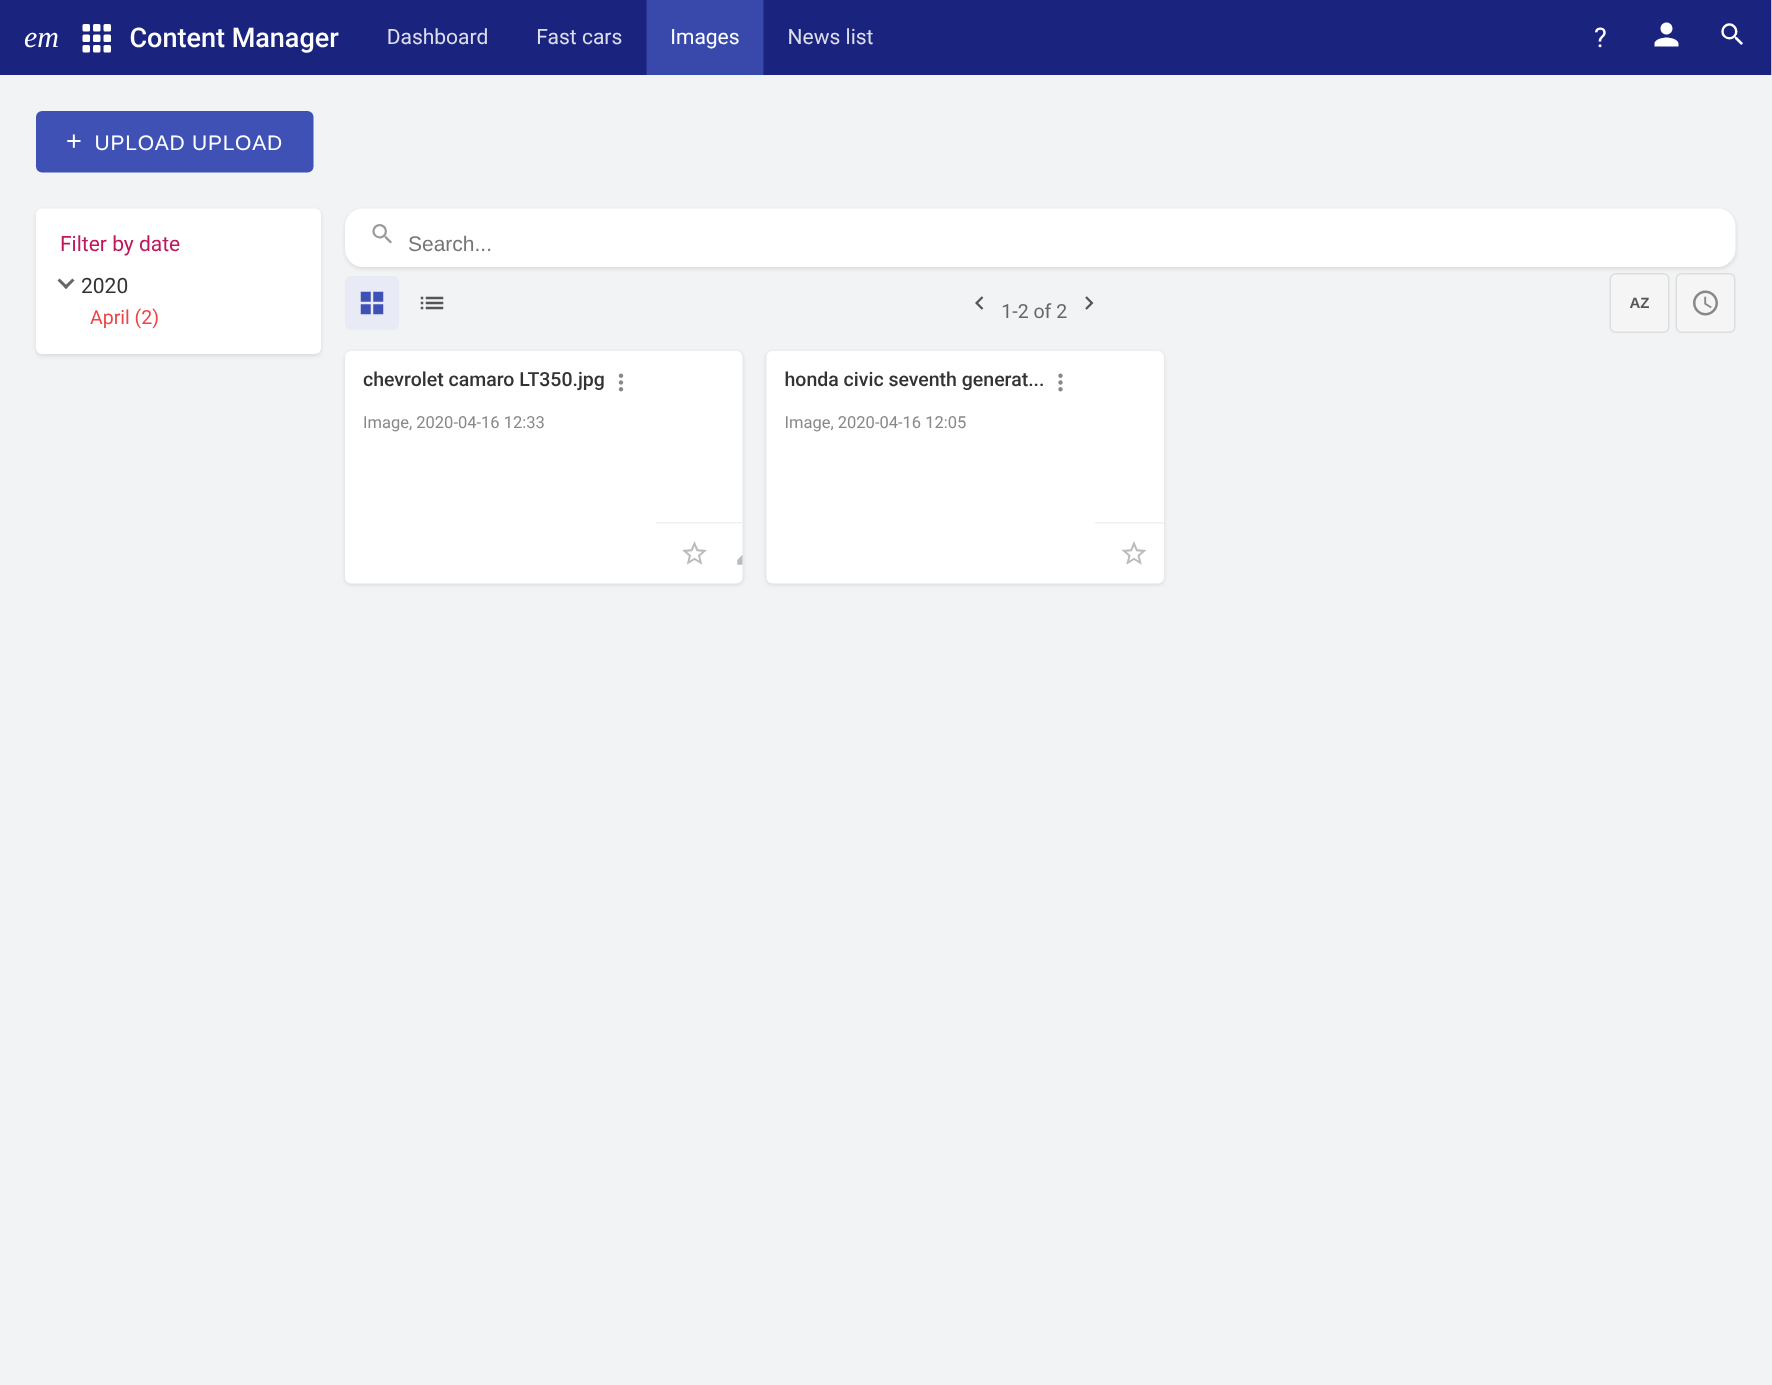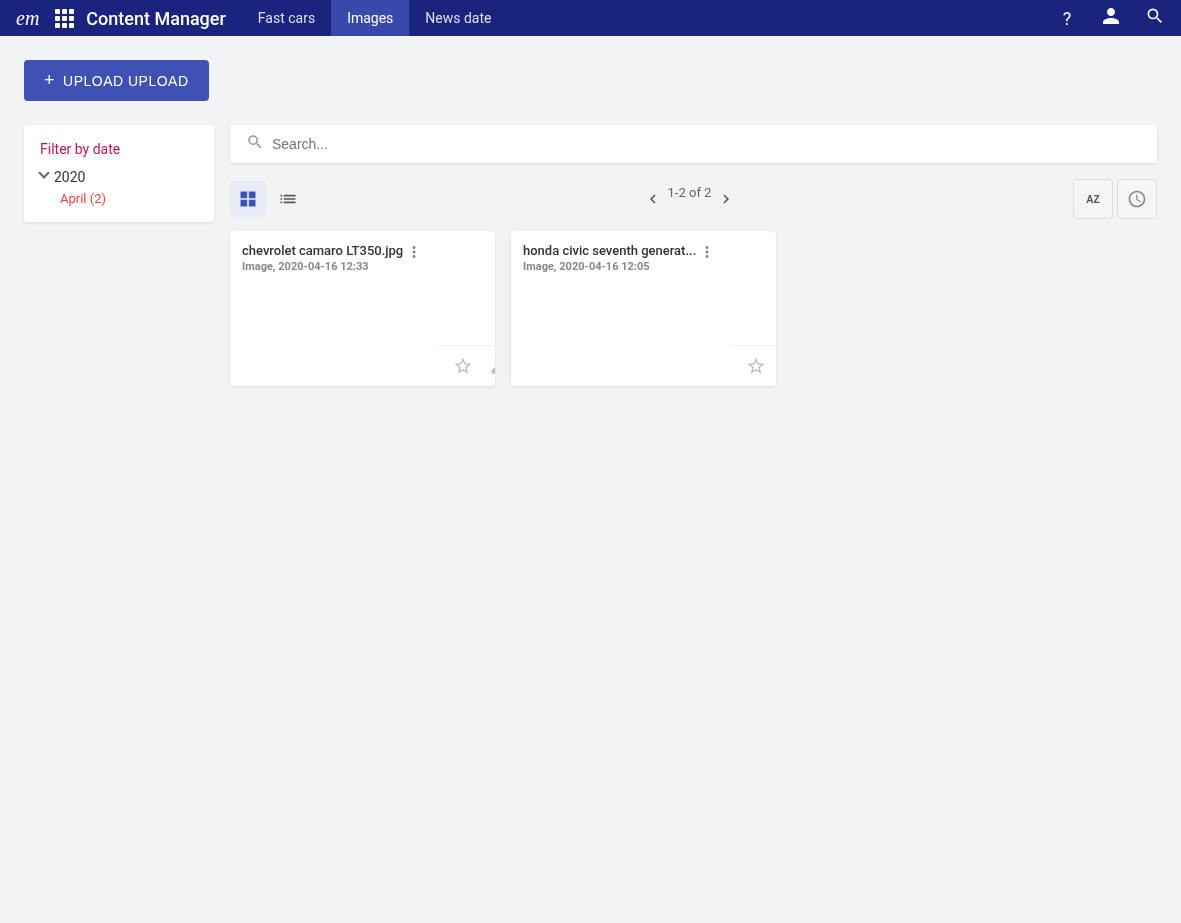--- a/index.html
+++ b/index.html
@@ -3,21 +3,21 @@
   <meta charset="utf-8">
   <style>
     * { box-sizing: border-box; margin: 0; padding: 0; }
     body { font-family: 'Roboto', Arial, sans-serif; background: #f1f3f4; min-height: 923px; }
 
     
     .navbar {
       background: #1a237e;
       display: flex;
       align-items: center;
-      height: 36px;
+      height: 50px;
       padding: 0 8px;
       color: white;
     }
     .navbar-logo {
       font-family: serif;
       font-style: italic;
       font-size: 20px;
       color: white;
       margin-right: 8px;
       padding: 0 8px;
@@ -152,25 +152,25 @@
     }
 
     
     .gallery-area {
       flex: 1;
     }
 
     
     .search-bar {
       background: white;
-      border-radius: 2px;
-      display: flex;
-      align-items: center;
+      border-radius: 12px;
+      display: flex;
+      align-items: flex-end;
       padding: 8px 16px;
-      margin-bottom: 16px;
+      margin-bottom: 4px;
       box-shadow: 0 1px 3px rgba(0,0,0,0.1);
     }
     .search-bar input {
       border: none;
       outline: none;
       font-size: 14px;
       color: #333;
       width: 100%;
       margin-left: 8px;
     }
@@ -202,21 +202,21 @@
       cursor: pointer;
       color: #555;
       font-size: 18px;
     }
     .view-btn.active {
       background: #e8eaf6;
       color: #3f51b5;
     }
     .pagination {
       display: flex;
-      align-items: flex-start;
+      align-items: flex-end;
       gap: 1px;
       font-size: 13px;
       color: #666;
     }
     .pagination-btn {
       width: 28px;
       height: 28px;
       border: none;
       background: transparent;
       cursor: pointer;
@@ -273,22 +273,21 @@
       color: #333;
       font-weight: 500;
       flex: 1;
       overflow: hidden;
       text-overflow: ellipsis;
       white-space: nowrap;
     }
     .card-meta {
       font-size: 11px;
       color: #888;
-      margin-top: 2px;
-      font-weight: bold;
+      margin-top: 14px;
     }
     .card-menu-btn {
       color: #888;
       cursor: pointer;
       font-size: 18px;
       line-height: 1;
       padding: 0 2px;
       flex-shrink: 0;
     }
     .card-image-area {
@@ -330,23 +329,24 @@
       <span></span>
         <span></span>
         <span></span>
       <span></span>
         <span></span>
         <span></span>
     </div>
   </div>
   <span class="navbar-brand">Content Manager</span>
   <div class="navbar-nav">
+    <a class="nav-item">Dashboard</a>
     <a class="nav-item">Fast cars</a>
     <a class="nav-item active">Images</a>
-    <a class="nav-item">News date</a>
+    <a class="nav-item">News list</a>
   </div>
   <div class="navbar-actions">
     <div class="navbar-icon-btn" title="Help">
       <span>?</span>
     </div>
     <div class="navbar-icon-btn" title="User">
       <span>
         <svg width="20" height="20" viewBox="0 0 24 24" fill="white">
             <path d="M12 12c2.7 0 4.8-2.1 4.8-4.8S14.7 2.4 12 2.4 7.2 4.5 7.2 7.2 9.3 12 12 12zm0 2.4c-3.2 0-9.6 1.6-9.6 4.8v2.4h19.2v-2.4c0-3.2-6.4-4.8-9.6-4.8z"></path>
           </svg>

